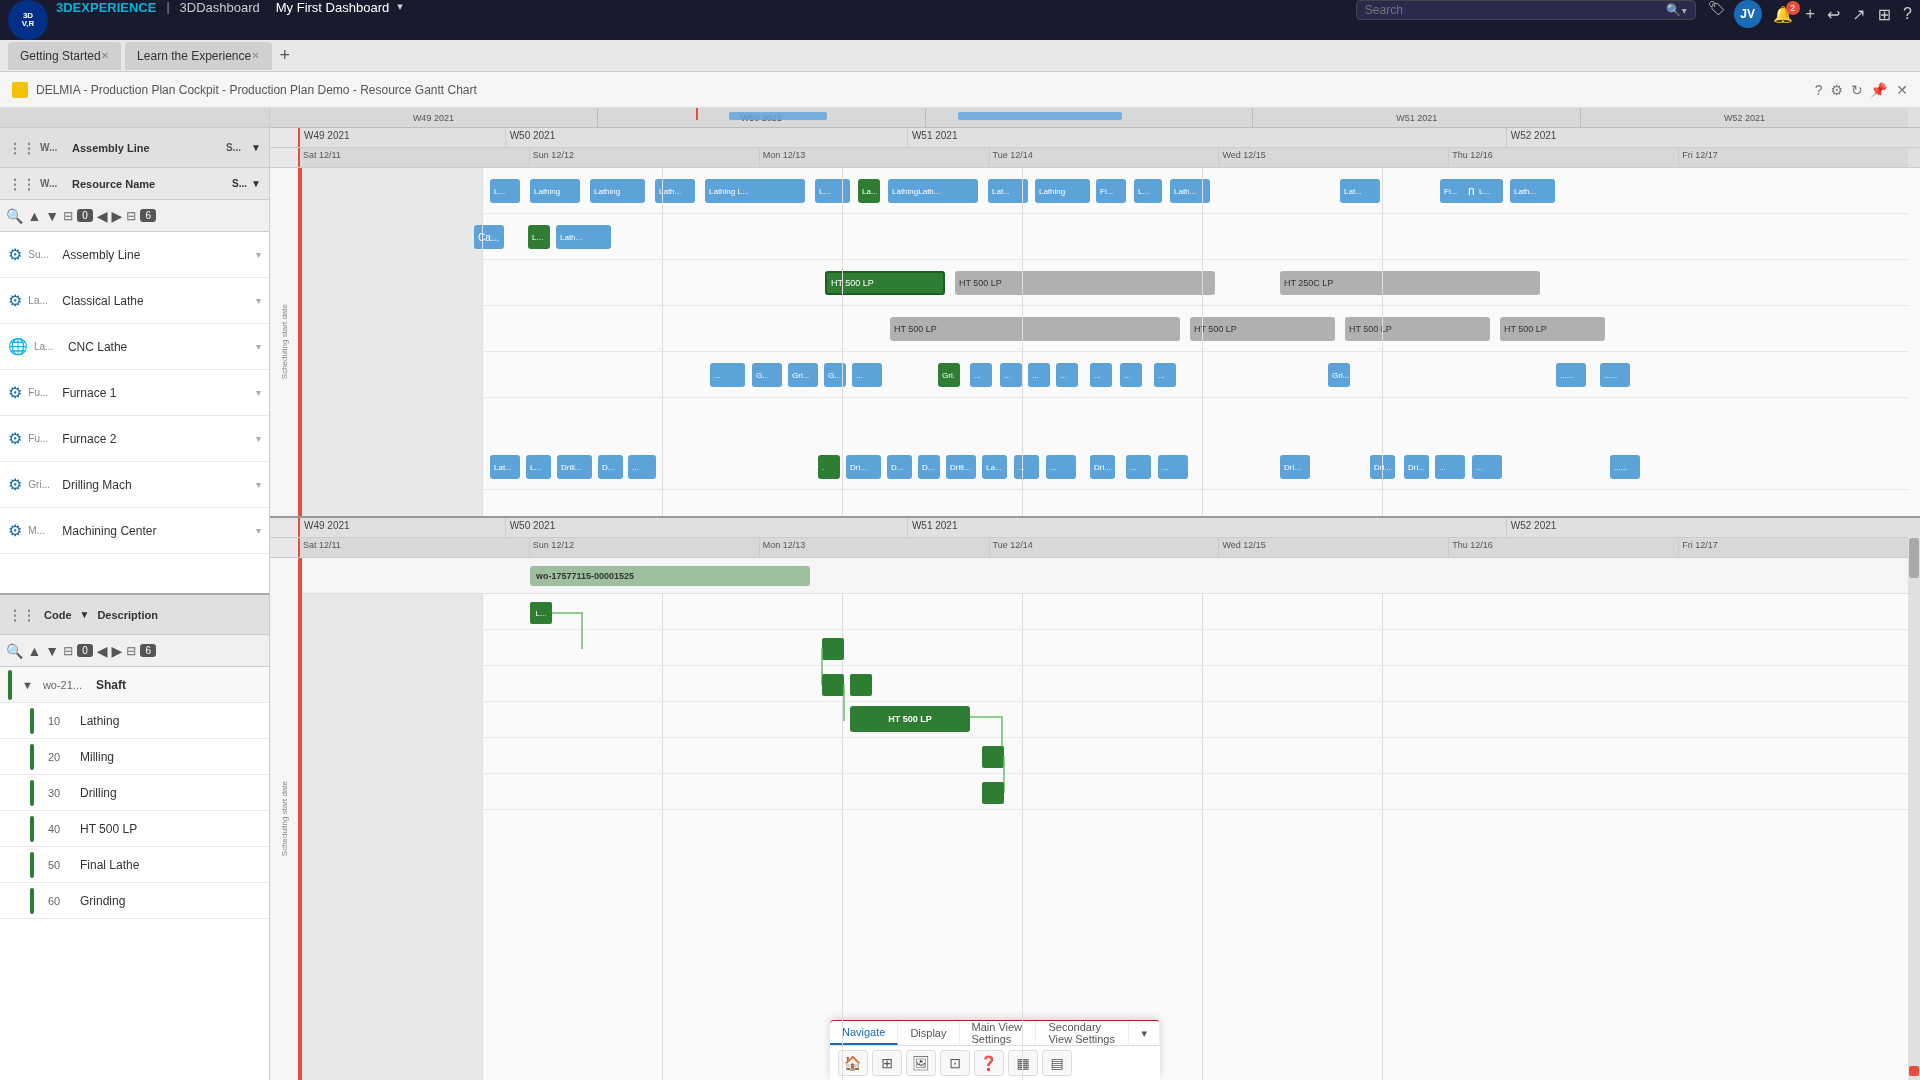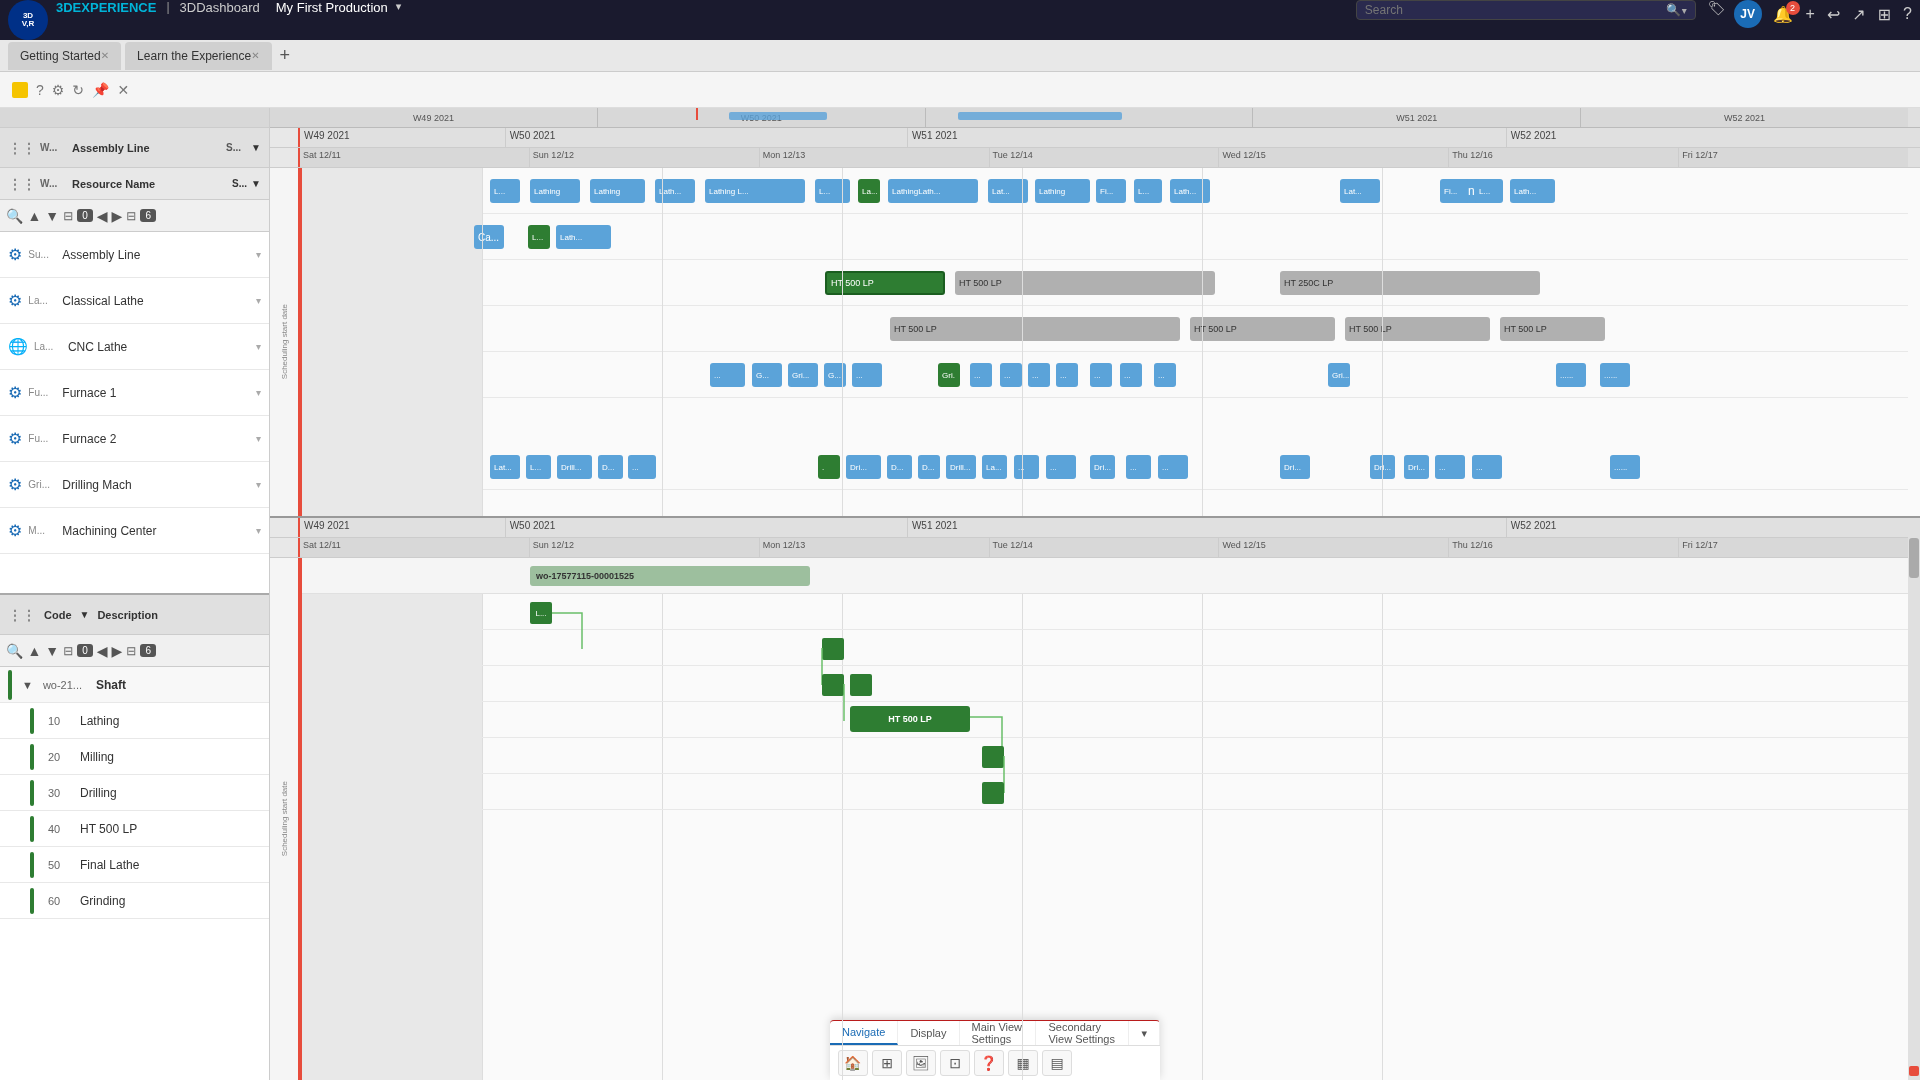--- a/index.html
+++ b/index.html
@@ -214,21 +214,21 @@
 </head>
 <body>
 
 <div id="top-bar">
   <div id="app-logo">
     <span style="font-size:8px; line-height:1; text-align:center; display:block;">3D<br>V,R</span>
   </div>
   <span id="brand-name">3DEXPERIENCE</span>
   <span id="brand-sep">|</span>
   <span style="color:#ccc;font-size:13px;">3DDashboard</span>
-  <span style="color:white;font-size:13px;margin-left:8px;">My First Production</span>
+  <span style="color:white;font-size:13px;margin-left:8px;">My First Dashboard</span>
   <span style="color:#ccc;font-size:11px;">▾</span>
   <div id="search-bar">
     <input id="search-input" type="text" style="background: transparent; border: none; color: white; outline: none; width: 100%; font-size: 12px;" placeholder="Search">
     <span style="color:#aaa;">🔍</span>
     <span style="color:#aaa;font-size:10px;">▾</span>
   </div>
   <span style="color:#ccc;font-size:14px;margin-left:4px;">🏷</span>
   <div id="top-right-icons">
     <div id="avatar">JV</div>
     <div id="notif-badge" style="position:relative;">
@@ -250,20 +250,21 @@
   </div>
   <div class="tab">
     <span>Learn the Experience</span>
     <span class="tab-close">✕</span>
   </div>
   <span id="add-tab">+</span>
 </div>
 
 <div id="title-bar">
   <span style="width:16px;height:16px;background:#f5c400;border-radius:2px;display:inline-block;flex-shrink:0;"></span>
+  <span id="breadcrumb">DELMIA - Production Plan Cockpit - Production Plan Demo - Resource Gantt Chart</span>
   <div id="title-actions">
     <button class="title-action-btn">?</button>
     <button class="title-action-btn">⚙</button>
     <button class="title-action-btn">↻</button>
     <button class="title-action-btn">📌</button>
     <button class="title-action-btn">✕</button>
   </div>
 </div>
 
 <div id="main-container">

